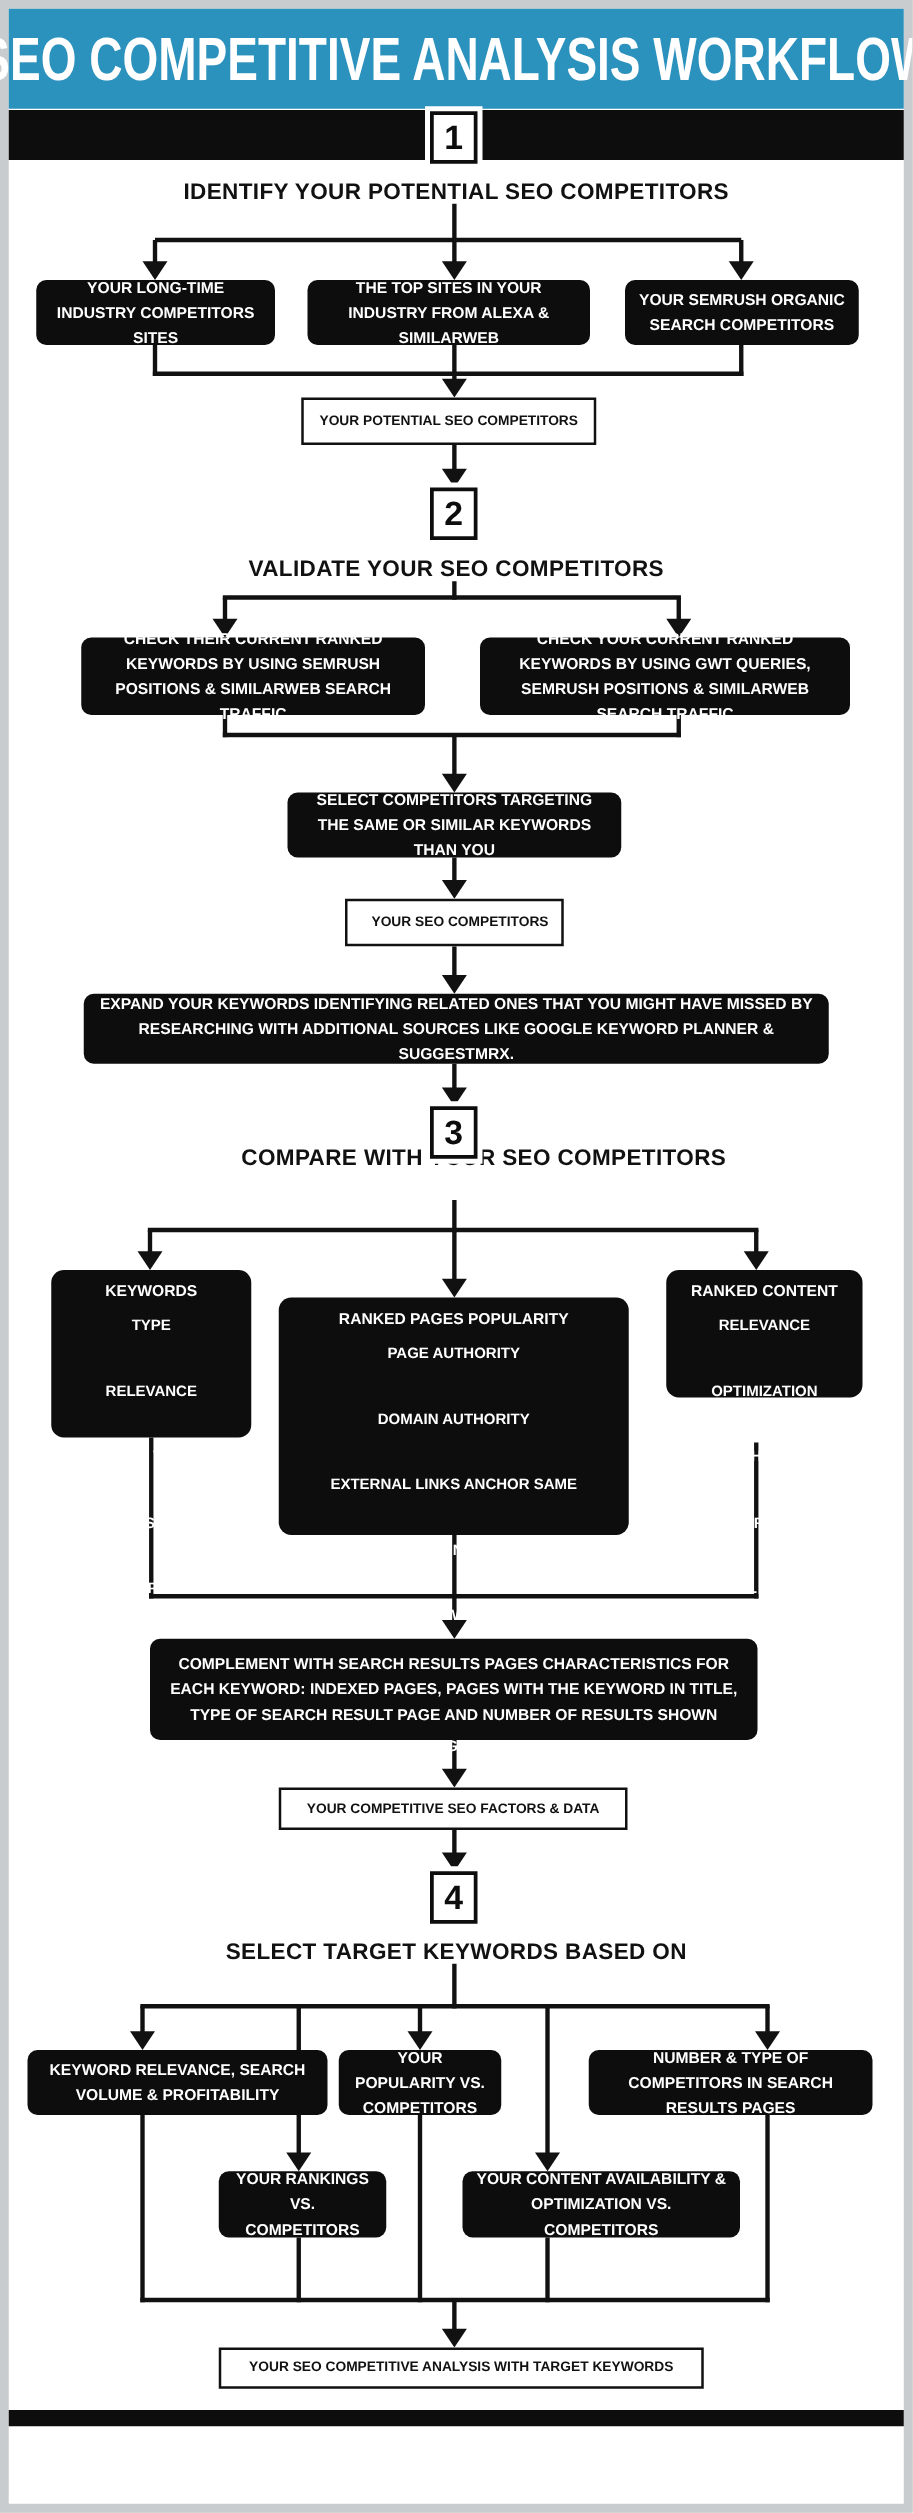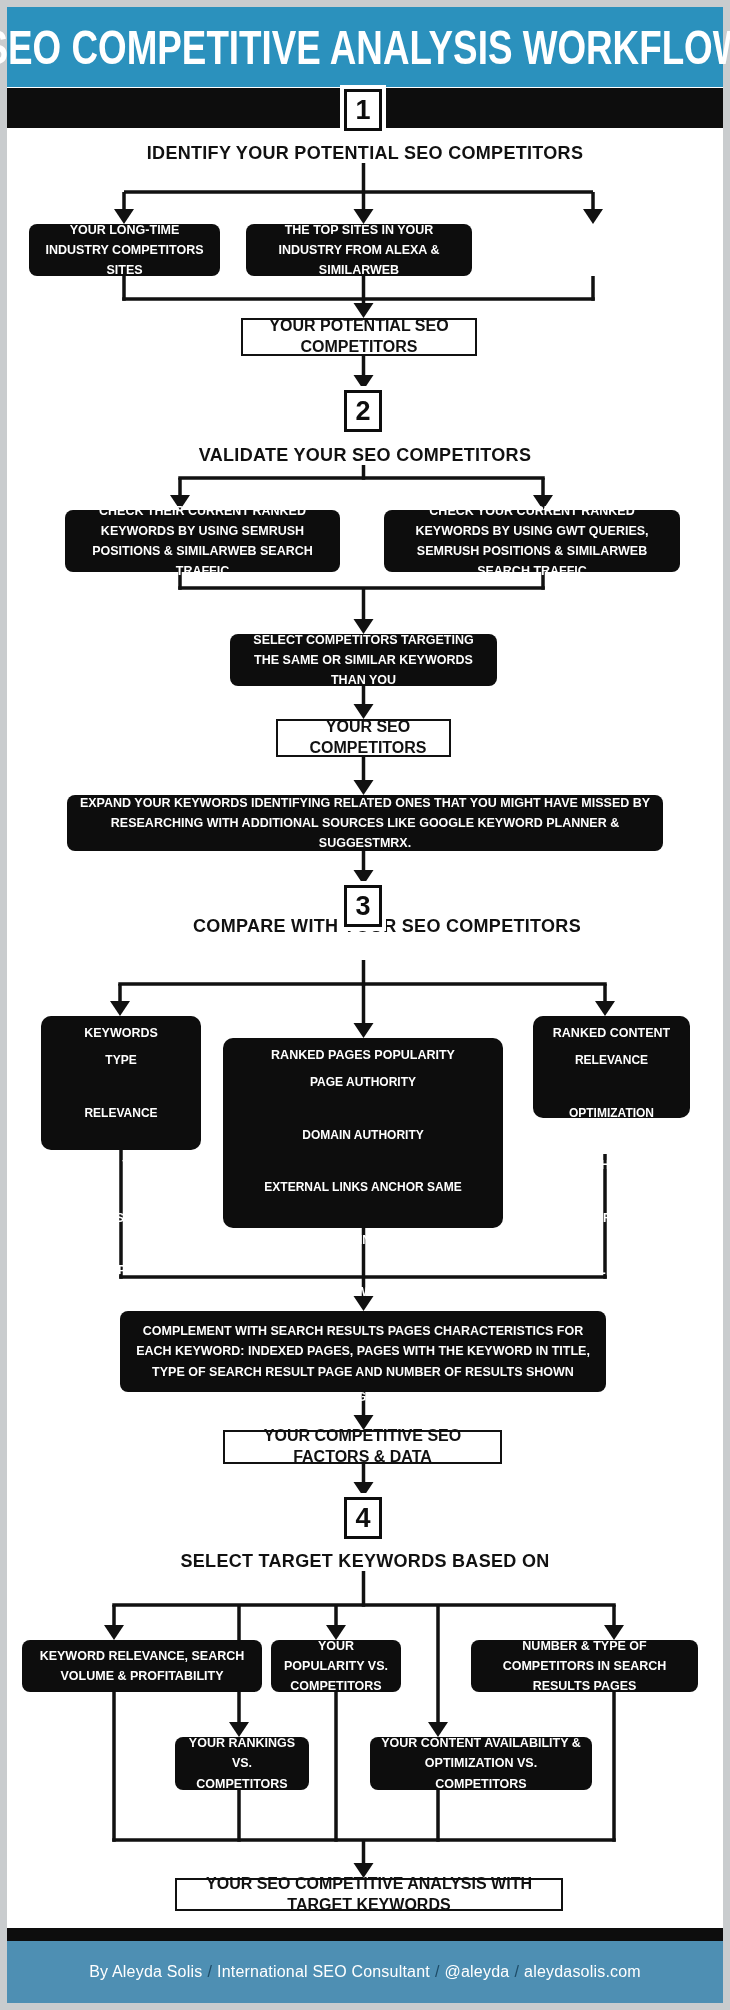--- a/index.html
+++ b/index.html
@@ -34,21 +34,21 @@
   
   .node{
     background:#0d0d0d;color:#ffffff;border-radius:8px;
     display:flex;align-items:center;justify-content:center;text-align:center;
     font-size:12.5px;font-weight:bold;line-height:1.62;padding:4px 10px;z-index:4;
   }
   
   .wnode{
     background:#ffffff;border:2.5px solid #111111;color:#111111;
     display:flex;align-items:center;justify-content:center;text-align:center;
-    font-size:16px;font-weight:bold;line-height:1.3;padding:2px 8px;z-index:4;
+    font-size:11px;font-weight:bold;line-height:1.3;padding:2px 8px;z-index:4;
   }
   
   .cbox{background:#0d0d0d;color:#ffffff;border-radius:10px;z-index:4;
     display:flex;flex-direction:column;padding:7px 4px 6px 4px;}
   .cbox-title{text-align:center;font-size:12.5px;font-weight:bold;padding:3px 0 6px 0;}
   .cbox-sep{height:2px;background:#ffffff;margin:0 1px;}
   .cbox-items{flex:1;display:flex;flex-direction:column;justify-content:center;padding-top:4px;gap:32px;}
   .citem{text-align:center;font-size:12px;font-weight:bold;line-height:20.5px;white-space:nowrap;}
   
   svg.connectors{position:absolute;left:0;top:0;z-index:2;}
@@ -169,20 +169,21 @@
       <span>4</span>
     </div>
 
   <div class="heading abs" style="top:143px;">IDENTIFY YOUR POTENTIAL SEO COMPETITORS</div>
   <div class="heading abs" style="top:445px;">VALIDATE YOUR SEO COMPETITORS</div>
   <div class="heading abs" style="top:916px;padding-left:44px;">COMPARE WITH YOUR SEO COMPETITORS</div>
   <div class="heading abs" style="top:1551px;">SELECT TARGET KEYWORDS BASED ON</div>
 
   <div class="node abs" style="left:29px;top:224px;width:191px;height:52px;">YOUR LONG-TIME INDUSTRY COMPETITORS SITES</div>
   <div class="node abs" style="left:246px;top:224px;width:226px;height:52px;">THE TOP SITES IN YOUR INDUSTRY FROM ALEXA &amp; SIMILARWEB</div>
+  <div class="node abs" style="left:500px;top:224px;width:187px;height:52px;">YOUR SEMRUSH ORGANIC SEARCH COMPETITORS</div>
 
   <div class="wnode abs" style="left:241px;top:318px;width:236px;height:38px;">YOUR POTENTIAL SEO COMPETITORS</div>
 
   <div class="node abs" style="left:65px;top:510px;width:275px;height:62px;">CHECK THEIR CURRENT RANKED KEYWORDS BY USING SEMRUSH POSITIONS &amp; SIMILARWEB SEARCH TRAFFIC</div>
   <div class="node abs" style="left:384px;top:510px;width:296px;height:62px;">CHECK YOUR CURRENT RANKED KEYWORDS BY USING GWT QUERIES, SEMRUSH POSITIONS &amp; SIMILARWEB SEARCH TRAFFIC</div>
 
   <div class="node abs" style="left:230px;top:634px;width:267px;height:52px;">SELECT COMPETITORS TARGETING THE SAME OR SIMILAR KEYWORDS THAN YOU</div>
   <div class="wnode abs" style="left:276px;top:719px;width:175px;height:38px;padding-left:17px;">YOUR SEO COMPETITORS</div>
   <div class="node abs" style="left:67px;top:795px;width:596px;height:56px;">EXPAND YOUR KEYWORDS IDENTIFYING RELATED ONES THAT YOU MIGHT HAVE MISSED BY RESEARCHING WITH ADDITIONAL SOURCES LIKE GOOGLE KEYWORD PLANNER &amp; SUGGESTMRX.</div>
 
@@ -230,18 +231,13 @@
   <div class="node abs" style="left:22px;top:1640px;width:240px;height:52px;">KEYWORD RELEVANCE, SEARCH VOLUME &amp; PROFITABILITY</div>
   <div class="node abs" style="left:271px;top:1640px;width:130px;height:52px;">YOUR POPULARITY VS. COMPETITORS</div>
   <div class="node abs" style="left:471px;top:1640px;width:227px;height:52px;">NUMBER &amp; TYPE OF COMPETITORS IN SEARCH RESULTS PAGES</div>
 
   <div class="node abs" style="left:175px;top:1737px;width:134px;height:53px;">YOUR RANKINGS VS. COMPETITORS</div>
   <div class="node abs" style="left:370px;top:1737px;width:222px;height:53px;">YOUR CONTENT AVAILABILITY &amp; OPTIMIZATION VS. COMPETITORS</div>
 
   <div class="wnode abs" style="left:175px;top:1878px;width:388px;height:33px;">YOUR SEO COMPETITIVE ANALYSIS WITH TARGET KEYWORDS</div>
 
   <div class="bottombar abs"></div>
-  <div class="footer abs">
-    <div class="footer-text">
-      <span>By Aleyda Solis</span><span class="sep">/</span><span>International SEO Consultant</span><span class="sep">/</span><span>@aleyda</span><span class="sep">/</span><span>aleydasolis.com</span>
-    </div>
-  </div>
 </div>
 
 </body></html>

